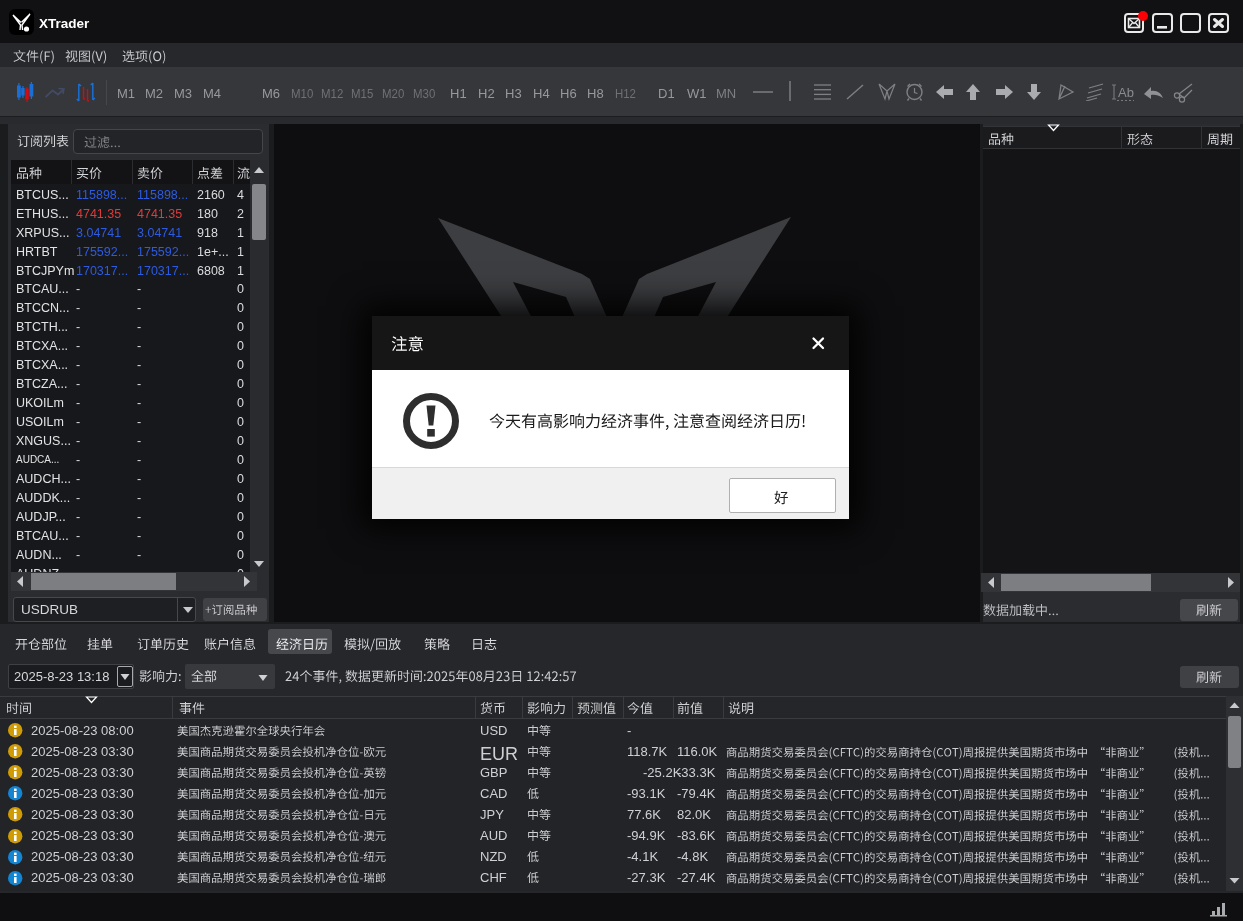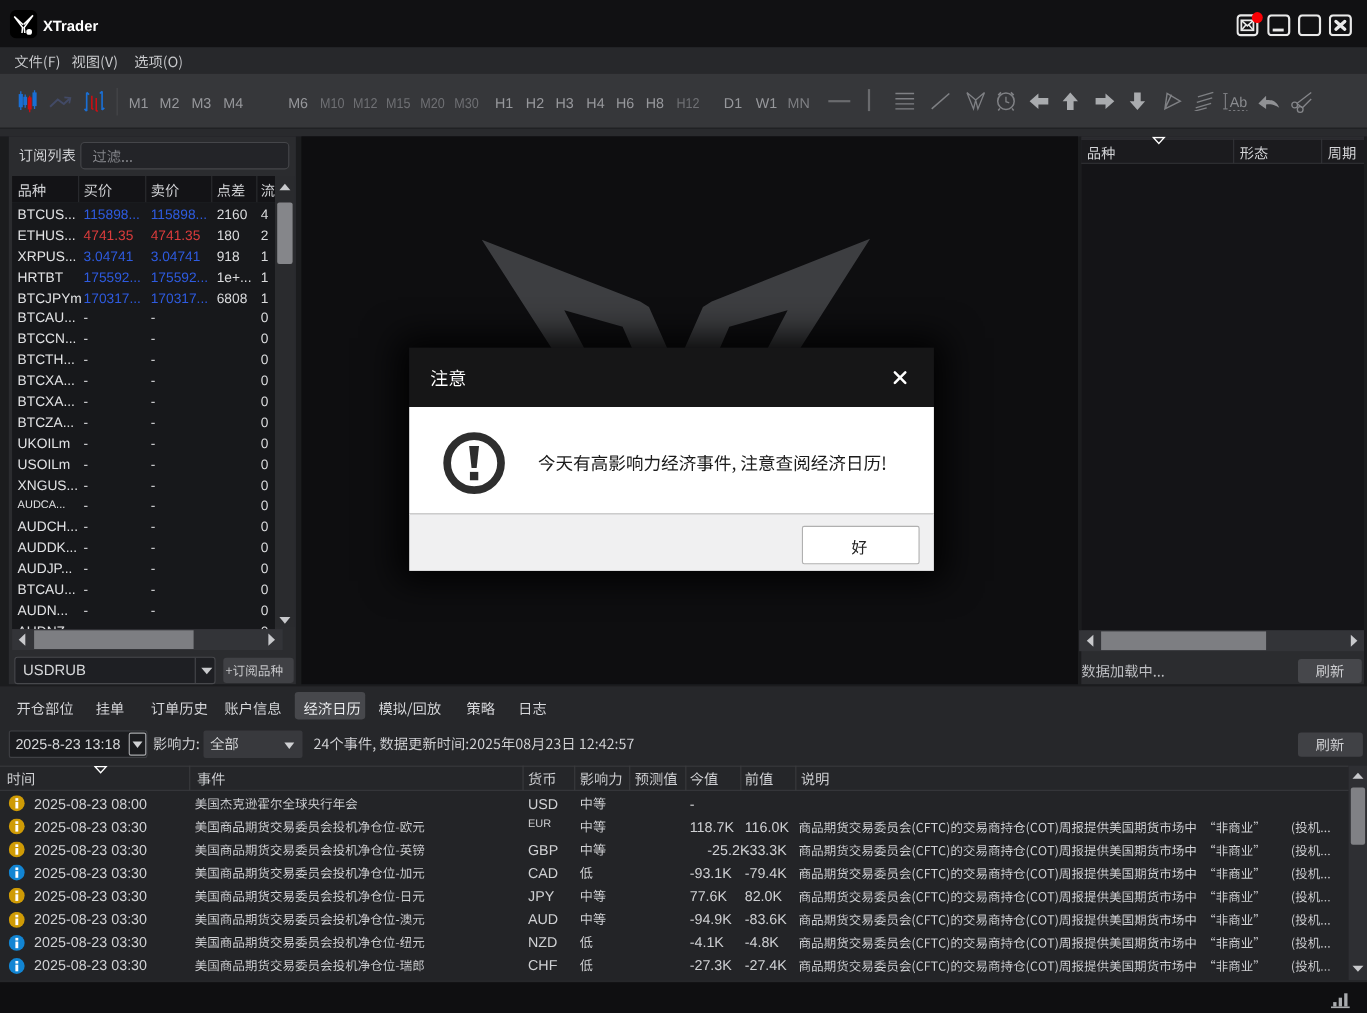--- a/index.html
+++ b/index.html
@@ -493,21 +493,21 @@
 <div style="position:absolute;left:627px;top:724px;font-size:13px;color:#cfd0d3;font-weight:400;white-space:nowrap;line-height:1;">-</div>
 <svg class="abs" style="left:8px;top:744.3px" width="15" height="15">
     <circle cx="7.2" cy="7.2" r="7.2" fill="#cf9b06"></circle>
     <rect x="6" y="6" width="2.6" height="6" fill="#fff"></rect>
     <rect x="6" y="2.6" width="2.6" height="2.4" fill="#fff"></rect>
   </svg>
 <div style="position:absolute;left:31px;top:745px;font-size:13px;color:#cfd0d3;font-weight:400;white-space:nowrap;line-height:1;">2025-08-23 03:30</div>
 <svg style="position:absolute;left:177px;top:743.1px" width="211" height="17">
     <path fill="#cfd0d3" transform="translate(0,13)" d="M7.9 -9.6C7.7 -9.1 7.3 -8.4 6.9 -8H3.9L4.3 -8.2C4.1 -8.6 3.7 -9.2 3.3 -9.6L2.6 -9.3C2.9 -8.9 3.3 -8.4 3.5 -8H1.1V-7.2H5.2V-6.3H1.7V-5.5H5.2V-4.6H0.6V-3.8H5.2C5.1 -3.5 5.1 -3.2 5 -2.9H0.9V-2.2H4.7C4.2 -1 3.1 -0.3 0.5 0.1C0.6 0.3 0.8 0.7 0.9 0.9C3.9 0.4 5.1 -0.6 5.7 -2.1C6.6 -0.4 8.1 0.5 10.4 0.9C10.5 0.6 10.8 0.3 10.9 0.1C8.8 -0.2 7.3 -0.9 6.5 -2.2H10.7V-2.9H5.9C6 -3.2 6 -3.5 6 -3.8H10.8V-4.6H6.1V-5.5H9.8V-6.3H6.1V-7.2H10.3V-8H7.9C8.2 -8.4 8.5 -8.9 8.8 -9.3Z M18.1 -3.6C18.6 -3.3 19 -2.7 19.3 -2.3L19.9 -2.7C19.6 -3.1 19.1 -3.6 18.7 -4ZM14 -2.2V-1.5H20.3V-2.2H17.4V-4.2H19.7V-4.9H17.4V-6.5H20V-7.3H14.2V-6.5H16.6V-4.9H14.5V-4.2H16.6V-2.2ZM12.4 -9.1V0.9H13.2V0.3H20.9V0.9H21.8V-9.1ZM13.2 -0.5V-8.3H20.9V-0.5Z M25.9 -7.3C26.2 -6.9 26.5 -6.3 26.6 -6L27.4 -6.3C27.3 -6.6 26.9 -7.2 26.7 -7.6ZM29.2 -4.6C29.9 -4.1 30.9 -3.3 31.4 -2.9L31.9 -3.4C31.4 -3.9 30.4 -4.6 29.7 -5.1ZM27.3 -5C26.8 -4.5 26 -3.9 25.3 -3.5C25.4 -3.3 25.6 -2.9 25.7 -2.8C26.4 -3.3 27.3 -4.1 27.9 -4.7ZM30.3 -7.5C30.1 -7.1 29.8 -6.4 29.5 -6H24.1V0.9H25V-5.2H32.1V-0C32.1 0.1 32 0.2 31.8 0.2C31.7 0.2 31 0.2 30.3 0.2C30.4 0.4 30.5 0.6 30.6 0.8C31.5 0.8 32.1 0.8 32.4 0.7C32.8 0.6 32.9 0.4 32.9 -0V-6H30.3C30.6 -6.4 31 -6.9 31.2 -7.3ZM26.4 -3.2V-0H27.1V-0.6H30.6V-3.2ZM27.1 -2.5H29.9V-1.2H27.1ZM27.8 -9.4C28 -9.1 28.1 -8.7 28.3 -8.3H23.5V-7.6H33.5V-8.3H29.2C29.1 -8.7 28.9 -9.2 28.6 -9.6Z M37.6 -8.3H42.2V-6.1H37.6ZM36.8 -9.1V-5.3H43.1V-9.1ZM35.1 -4.1V0.9H36V0.3H38.3V0.8H39.2V-4.1ZM36 -0.5V-3.3H38.3V-0.5ZM40.5 -4.1V0.9H41.3V0.3H43.9V0.8H44.7V-4.1ZM41.3 -0.5V-3.3H43.9V-0.5Z M47.6 -1.6C47.3 -0.9 46.7 -0.1 46 0.4C46.2 0.5 46.6 0.8 46.8 0.9C47.4 0.3 48 -0.5 48.4 -1.4ZM49.3 -1.3C49.7 -0.7 50.2 0 50.4 0.5L51.1 0.1C50.9 -0.4 50.4 -1.1 49.9 -1.6ZM55.3 -8.2V-6.4H53V-8.2ZM52.2 -9V-4.9C52.2 -3.2 52.1 -1 51.2 0.5C51.4 0.6 51.7 0.8 51.8 1C52.5 -0.1 52.8 -1.6 52.9 -3H55.3V-0.2C55.3 -0 55.3 0 55.1 0C54.9 0.1 54.4 0.1 53.8 0C53.9 0.3 54 0.6 54 0.9C54.9 0.9 55.4 0.9 55.7 0.7C56.1 0.6 56.2 0.3 56.2 -0.2V-9ZM55.3 -5.6V-3.7H53C53 -4.1 53 -4.5 53 -4.9V-5.6ZM50 -9.4V-8.1H47.9V-9.4H47.2V-8.1H46.2V-7.3H47.2V-2.6H46V-1.9H51.7V-2.6H50.8V-7.3H51.7V-8.1H50.8V-9.4ZM47.9 -7.3H50V-6.3H47.9ZM47.9 -5.6H50V-4.5H47.9ZM47.9 -3.8H50V-2.6H47.9Z M62.2 -3.5V-2.5C62.2 -1.7 61.9 -0.5 57.7 0.2C57.9 0.4 58.2 0.7 58.3 0.9C62.6 0 63.1 -1.3 63.1 -2.5V-3.5ZM63 -0.8C64.4 -0.3 66.3 0.4 67.2 0.9L67.7 0.2C66.7 -0.3 64.9 -1 63.5 -1.4ZM59.2 -4.8V-1.1H60.1V-4H65.5V-1.2H66.4V-4.8ZM63 -9.5V-7.8C62.4 -7.7 61.8 -7.6 61.2 -7.5C61.3 -7.3 61.4 -7 61.5 -6.8L63 -7.1V-6.6C63 -5.7 63.2 -5.4 64.4 -5.4C64.6 -5.4 66.2 -5.4 66.5 -5.4C67.4 -5.4 67.7 -5.8 67.8 -7C67.5 -7.1 67.2 -7.2 67 -7.3C67 -6.3 66.9 -6.2 66.4 -6.2C66.1 -6.2 64.7 -6.2 64.5 -6.2C63.9 -6.2 63.8 -6.2 63.8 -6.6V-7.3C65.2 -7.7 66.6 -8.1 67.5 -8.6L66.9 -9.2C66.2 -8.8 65 -8.4 63.8 -8.1V-9.5ZM60.8 -9.6C60 -8.6 58.7 -7.7 57.4 -7.1C57.6 -7 57.9 -6.7 58.1 -6.5C58.6 -6.8 59.1 -7.1 59.6 -7.5V-5.2H60.5V-8.2C60.9 -8.6 61.2 -8.9 61.5 -9.3Z M72 -6.8C71.3 -5.9 70.2 -5 69.2 -4.5C69.4 -4.3 69.7 -4 69.9 -3.8C70.9 -4.5 72.1 -5.5 72.9 -6.5ZM75.4 -6.3C76.5 -5.6 77.8 -4.5 78.4 -3.8L79.1 -4.4C78.4 -5.1 77.2 -6.1 76.1 -6.8ZM72.4 -4.8 71.6 -4.6C72.1 -3.5 72.7 -2.5 73.5 -1.7C72.3 -0.8 70.8 -0.2 68.9 0.2C69.1 0.4 69.4 0.7 69.5 0.9C71.3 0.5 72.9 -0.2 74.1 -1.2C75.3 -0.2 76.9 0.5 78.8 0.8C78.9 0.6 79.1 0.3 79.3 0.1C77.5 -0.2 76 -0.8 74.8 -1.7C75.6 -2.5 76.2 -3.5 76.7 -4.6L75.8 -4.9C75.4 -3.8 74.9 -3 74.1 -2.3C73.4 -3 72.8 -3.8 72.4 -4.8ZM73.2 -9.4C73.5 -9 73.8 -8.4 73.9 -8H69.2V-7.2H79V-8H74.3L74.8 -8.2C74.7 -8.6 74.3 -9.2 74 -9.7Z M82.8 -6.5H88.4V-5.4H82.8ZM82.8 -8.3H88.4V-7.2H82.8ZM81.9 -9.1V-4.7H83.2C82.5 -3.6 81.4 -2.7 80.2 -2C80.4 -1.9 80.8 -1.6 80.9 -1.4C81.5 -1.8 82.2 -2.3 82.8 -2.9H84.3C83.6 -1.7 82.4 -0.6 81.2 0.1C81.4 0.2 81.7 0.5 81.9 0.7C83.2 -0.2 84.5 -1.4 85.3 -2.9H86.8C86.3 -1.6 85.4 -0.4 84.4 0.4C84.6 0.6 84.9 0.8 85.1 1C86.1 0.1 87.1 -1.3 87.7 -2.9H89.1C88.9 -1 88.7 -0.1 88.5 0.1C88.4 0.2 88.3 0.2 88.1 0.2C87.9 0.2 87.3 0.2 86.8 0.1C86.9 0.4 87 0.7 87 0.9C87.6 0.9 88.1 0.9 88.4 0.9C88.8 0.9 89 0.8 89.2 0.6C89.6 0.2 89.8 -0.8 90 -3.3C90 -3.4 90 -3.7 90 -3.7H83.5C83.7 -4 84 -4.3 84.2 -4.7H89.3V-9.1Z M98.7 -2.6C98.4 -2 97.9 -1.5 97.3 -1.1C96.5 -1.3 95.6 -1.5 94.8 -1.7C95 -1.9 95.3 -2.3 95.6 -2.6ZM93.4 -1.2C94.4 -1 95.3 -0.8 96.3 -0.6C95.1 -0.2 93.7 0.1 91.9 0.2C92 0.4 92.2 0.7 92.2 0.9C94.5 0.7 96.2 0.4 97.5 -0.3C99 0.1 100.2 0.5 101.2 0.9L102 0.2C101 -0.1 99.7 -0.5 98.3 -0.8C98.9 -1.3 99.4 -1.9 99.7 -2.6H102.1V-3.4H96.1C96.3 -3.7 96.5 -3.9 96.6 -4.2H97.3V-6.5C98.4 -5.4 100.1 -4.4 101.6 -3.9C101.7 -4.2 102 -4.5 102.2 -4.7C100.8 -5 99.3 -5.7 98.3 -6.5H101.9V-7.2H97.3V-8.4C98.6 -8.6 99.8 -8.7 100.8 -8.9L100.1 -9.6C98.5 -9.2 95.3 -8.9 92.6 -8.9C92.7 -8.7 92.8 -8.4 92.8 -8.2C94 -8.2 95.2 -8.3 96.5 -8.4V-7.2H91.9V-6.5H95.5C94.4 -5.6 93 -4.9 91.6 -4.5C91.8 -4.4 92 -4.1 92.1 -3.9C93.7 -4.3 95.4 -5.3 96.5 -6.5V-4.4L95.9 -4.6C95.6 -4.2 95.4 -3.8 95.1 -3.4H91.7V-2.6H94.6C94.2 -2.1 93.8 -1.7 93.4 -1.3Z M105.7 -8.3H111V-7H105.7ZM104.8 -9.1V-6.3H111.9V-9.1ZM107.8 -3.7V-2.7C107.8 -1.8 107.5 -0.6 103.4 0.3C103.5 0.4 103.8 0.8 103.9 1C108.2 0 108.7 -1.5 108.7 -2.7V-3.7ZM108.6 -0.7C110 -0.3 111.9 0.5 112.8 1L113.3 0.2C112.3 -0.2 110.4 -0.9 109.1 -1.4ZM104.4 -5.3V-1H105.2V-4.5H111.4V-1.1H112.4V-5.3Z M115.8 0.7C116.2 0.5 116.9 0.5 122.9 -0.1C123.2 0.3 123.4 0.6 123.6 0.9L124.3 0.4C123.8 -0.4 122.7 -1.7 121.7 -2.6L121 -2.2C121.4 -1.8 121.9 -1.3 122.3 -0.8L117.1 -0.4C117.9 -1.2 118.7 -2.1 119.4 -3H124.5V-3.8H115V-3H118.3C117.5 -2 116.7 -1.1 116.4 -0.8C116 -0.5 115.7 -0.3 115.5 -0.2C115.6 0 115.7 0.5 115.8 0.7ZM119.7 -9.6C118.7 -8 116.7 -6.6 114.5 -5.7C114.7 -5.5 115 -5.1 115.1 -4.9C115.8 -5.2 116.4 -5.6 117 -5.9V-5.2H122.4V-6H117.2C118.1 -6.7 119 -7.4 119.7 -8.2C120.4 -7.5 121.4 -6.7 122.4 -6C123.1 -5.7 123.7 -5.3 124.4 -5.1C124.5 -5.3 124.8 -5.6 125 -5.8C123.1 -6.4 121.3 -7.7 120.2 -8.8L120.6 -9.2Z M127.5 -9.6V-7.3H125.9V-6.5H127.5V-4C126.8 -3.8 126.3 -3.7 125.8 -3.5L126 -2.7L127.5 -3.1V-0.2C127.5 -0 127.4 0 127.3 0C127.1 0 126.6 0.1 126.1 0C126.2 0.3 126.3 0.6 126.3 0.8C127.1 0.8 127.6 0.8 127.9 0.7C128.2 0.5 128.3 0.3 128.3 -0.2V-3.4L129.5 -3.8L129.4 -4.5L128.3 -4.2V-6.5H129.7V-7.3H128.3V-9.6ZM130.8 -9.2V-7.9C130.8 -7.1 130.6 -6.2 129.3 -5.4C129.5 -5.3 129.8 -5 129.9 -4.8C131.3 -5.6 131.6 -6.9 131.6 -7.9V-8.4H133.6V-6.5C133.6 -5.7 133.8 -5.3 134.6 -5.3C134.7 -5.3 135.4 -5.3 135.5 -5.3C135.8 -5.3 136 -5.4 136.2 -5.4C136.1 -5.6 136.1 -5.9 136.1 -6.1C135.9 -6.1 135.7 -6.1 135.5 -6.1C135.4 -6.1 134.8 -6.1 134.6 -6.1C134.5 -6.1 134.4 -6.2 134.4 -6.5V-9.2ZM134.4 -3.7C134 -2.9 133.3 -2.1 132.6 -1.6C131.9 -2.2 131.3 -2.9 130.8 -3.7ZM129.7 -4.5V-3.7H130.2L130 -3.7C130.5 -2.7 131.1 -1.8 131.9 -1.1C131 -0.5 129.9 -0.1 128.8 0.1C128.9 0.3 129.1 0.7 129.2 0.9C130.4 0.6 131.6 0.2 132.6 -0.5C133.5 0.1 134.6 0.6 135.8 0.9C135.9 0.7 136.1 0.3 136.3 0.1C135.2 -0.1 134.2 -0.5 133.3 -1C134.3 -1.9 135.1 -3 135.5 -4.3L135 -4.6L134.8 -4.5Z M142.5 -8.9V-5.3C142.5 -3.5 142.3 -1.2 140.8 0.4C141 0.5 141.3 0.8 141.4 0.9C143.1 -0.8 143.3 -3.4 143.3 -5.3V-8.1H145.5V-0.8C145.5 0.2 145.5 0.4 145.7 0.6C145.9 0.7 146.1 0.8 146.4 0.8C146.5 0.8 146.8 0.8 146.9 0.8C147.2 0.8 147.4 0.8 147.6 0.6C147.7 0.5 147.8 0.3 147.9 0C147.9 -0.3 148 -1.1 148 -1.8C147.7 -1.8 147.5 -2 147.3 -2.1C147.3 -1.4 147.3 -0.8 147.3 -0.5C147.2 -0.3 147.2 -0.1 147.1 -0.1C147.1 -0 147 0 146.9 0C146.8 0 146.7 0 146.6 0C146.5 0 146.4 -0 146.4 -0.1C146.3 -0.1 146.3 -0.3 146.3 -0.7V-8.9ZM139.3 -9.6V-7.1H137.4V-6.3H139.2C138.8 -4.7 137.9 -3 137.1 -2C137.3 -1.8 137.5 -1.4 137.6 -1.2C138.2 -2 138.8 -3.3 139.3 -4.6V0.9H140.1V-4.3C140.6 -3.8 141.1 -3.1 141.3 -2.7L141.9 -3.4C141.6 -3.7 140.5 -4.9 140.1 -5.3V-6.3H141.8V-7.1H140.1V-9.6Z M148.7 -8.7C149.3 -7.9 150 -6.8 150.4 -6.1L151.2 -6.6C150.8 -7.2 150.1 -8.3 149.5 -9.1ZM148.7 -0 149.6 0.4C150.1 -0.7 150.8 -2.2 151.3 -3.5L150.5 -3.9C150 -2.5 149.3 -1 148.7 -0ZM153.6 -7.8H155.9C155.7 -7.4 155.4 -7 155.1 -6.6H152.7C153 -7 153.3 -7.4 153.6 -7.8ZM153.6 -9.6C153 -8.3 152.1 -7 151.2 -6.2C151.3 -6.1 151.7 -5.8 151.8 -5.6C152 -5.8 152.2 -6 152.3 -6.2V-5.8H154.6V-4.7H151.3V-3.9H154.6V-2.7H152V-1.9H154.6V-0.1C154.6 0 154.5 0.1 154.3 0.1C154.1 0.1 153.5 0.1 152.8 0.1C153 0.3 153.1 0.7 153.1 0.9C154 0.9 154.6 0.9 154.9 0.8C155.3 0.6 155.4 0.4 155.4 -0.1V-1.9H157.4V-1.4H158.2V-3.9H159.1V-4.7H158.2V-6.6H156C156.4 -7.1 156.8 -7.7 157.1 -8.3L156.5 -8.6L156.4 -8.6H154C154.2 -8.8 154.3 -9.1 154.4 -9.3ZM157.4 -2.7H155.4V-3.9H157.4ZM157.4 -4.7H155.4V-5.8H157.4Z M165.3 -9.6C164.1 -7.7 162.1 -6.1 160 -5.2C160.2 -5 160.4 -4.7 160.6 -4.4C161.1 -4.7 161.7 -5 162.2 -5.4V-0.9C162.2 0.3 162.7 0.6 164.2 0.6C164.6 0.6 167.2 0.6 167.6 0.6C169 0.6 169.3 0.1 169.5 -1.6C169.2 -1.7 168.8 -1.8 168.6 -2C168.5 -0.5 168.4 -0.2 167.5 -0.2C167 -0.2 164.7 -0.2 164.2 -0.2C163.3 -0.2 163.1 -0.3 163.1 -0.9V-4.7H167.4C167.4 -3.3 167.3 -2.8 167.1 -2.6C167 -2.5 166.9 -2.5 166.7 -2.5C166.5 -2.5 165.9 -2.5 165.3 -2.6C165.4 -2.3 165.5 -2 165.5 -1.8C166.1 -1.8 166.7 -1.7 167.1 -1.8C167.4 -1.8 167.7 -1.9 167.9 -2.1C168.1 -2.4 168.2 -3.1 168.3 -5.1C168.3 -5.3 168.3 -5.5 168.3 -5.5H162.4C163.5 -6.3 164.5 -7.2 165.3 -8.2C166.7 -6.6 168.3 -5.5 170.1 -4.6C170.2 -4.9 170.4 -5.2 170.7 -5.3C168.8 -6.2 167.1 -7.2 165.8 -8.8L166.1 -9.2Z M175.2 -7.5V-6.7H181.4V-7.5ZM176 -5.8C176.3 -4.2 176.6 -2.1 176.7 -0.9L177.6 -1.2C177.5 -2.3 177.1 -4.4 176.7 -6ZM177.5 -9.4C177.7 -8.9 177.9 -8.1 178 -7.6L178.9 -7.9C178.8 -8.4 178.5 -9.1 178.3 -9.7ZM174.7 -0.4V0.4H181.9V-0.4H179.5C179.9 -1.9 180.4 -4.2 180.7 -5.9L179.8 -6.1C179.6 -4.4 179.2 -1.9 178.7 -0.4ZM174.3 -9.5C173.6 -7.8 172.6 -6.1 171.4 -5C171.6 -4.8 171.8 -4.3 171.9 -4.1C172.3 -4.5 172.7 -5 173.1 -5.5V0.9H173.9V-6.9C174.4 -7.6 174.8 -8.5 175.1 -9.3Z M182.9 -2.8H185.8V-3.6H182.9Z M189.8 -4C189.3 -3 188.7 -2.1 188 -1.4V-6.6C188.6 -5.8 189.2 -4.9 189.8 -4ZM192.1 -8.8H187.2V0.4H192.1C192.3 0.6 192.5 0.8 192.6 1C193.7 -0.1 194.2 -1.3 194.5 -2.6C195 -1.1 195.7 -0.1 196.8 0.9C196.9 0.7 197.1 0.4 197.3 0.2C195.9 -0.9 195.2 -2.3 194.8 -4.5C194.8 -4.9 194.8 -5.2 194.8 -5.5V-6.3H194.1V-5.5C194.1 -3.9 193.9 -1.6 192.2 0.2V-0.3H188V-1.3C188.2 -1.1 188.5 -0.9 188.6 -0.8C189.2 -1.5 189.8 -2.3 190.2 -3.2C190.7 -2.5 191.1 -1.8 191.3 -1.2L192 -1.6C191.7 -2.3 191.2 -3.2 190.7 -4.1C191.1 -5.1 191.5 -6.2 191.9 -7.3L191.1 -7.5C190.9 -6.6 190.6 -5.7 190.2 -4.8C189.7 -5.6 189.1 -6.4 188.6 -7L188 -6.7V-8H192.1ZM193.3 -9.6C193.1 -7.9 192.6 -6.2 191.8 -5.1C192 -5 192.4 -4.8 192.5 -4.7C192.9 -5.3 193.3 -6.1 193.5 -7H196.4C196.3 -6.2 196.1 -5.4 195.9 -4.9L196.5 -4.7C196.9 -5.4 197.2 -6.6 197.4 -7.6L196.8 -7.8L196.7 -7.8H193.8C193.9 -8.3 194 -8.9 194.1 -9.5Z M199.4 -8.7V-7.9H207.5V-8.7ZM198.4 -5.5V-4.7H201.3C201.2 -2.5 200.7 -0.7 198.3 0.2C198.5 0.4 198.7 0.7 198.8 0.9C201.5 -0.2 202 -2.2 202.2 -4.7H204.4V-0.6C204.4 0.4 204.7 0.7 205.7 0.7C205.9 0.7 207.1 0.7 207.4 0.7C208.3 0.7 208.6 0.2 208.7 -1.8C208.4 -1.8 208.1 -2 207.9 -2.2C207.8 -0.4 207.8 -0.1 207.3 -0.1C207 -0.1 206 -0.1 205.8 -0.1C205.4 -0.1 205.3 -0.2 205.3 -0.6V-4.7H208.5V-5.5Z"></path>
   </svg>
-<div style="position:absolute;left:480px;top:745px;font-size:10px;color:#cfd0d3;font-weight:400;white-space:nowrap;line-height:1;">EUR</div>
+<div style="position:absolute;left:480px;top:745px;font-size:18px;color:#cfd0d3;font-weight:400;white-space:nowrap;line-height:1;">EUR</div>
 <svg style="position:absolute;left:527px;top:742.1px" width="26" height="19">
     <path fill="#cfd0d3" transform="translate(0,14)" d="M5.5 -10.1V-7.9H1.2V-2.2H2.1V-3H5.5V0.9H6.4V-3H9.9V-2.3H10.8V-7.9H6.4V-10.1ZM2.1 -3.9V-7.1H5.5V-3.9ZM9.9 -3.9H6.4V-7.1H9.9Z M18.9 -10.1C18.6 -9.1 17.9 -8.2 17.2 -7.5L17.5 -7.3V-6.5H13.8V-5.7H17.5V-4.7H12.6V-3.9H20V-2.8H13V-2H20V-0.1C20 0 19.9 0.1 19.7 0.1C19.5 0.1 18.8 0.1 18 0.1C18.1 0.3 18.3 0.7 18.3 0.9C19.3 0.9 20 0.9 20.4 0.8C20.8 0.7 20.9 0.4 20.9 -0.1V-2H23.1V-2.8H20.9V-3.9H23.5V-4.7H18.4V-5.7H22.3V-6.5H18.4V-7.3H18.3C18.5 -7.6 18.8 -7.9 19 -8.3H19.8C20.2 -7.8 20.5 -7.3 20.7 -6.9L21.4 -7.2C21.3 -7.5 21.1 -7.9 20.8 -8.3H23.3V-9.1H19.4C19.6 -9.3 19.7 -9.6 19.8 -9.9ZM14.7 -1.5C15.5 -1 16.3 -0.2 16.7 0.3L17.4 -0.2C17 -0.8 16.1 -1.5 15.3 -2ZM14.2 -10.1C13.8 -9.1 13.2 -8 12.4 -7.3C12.6 -7.2 13 -7 13.2 -6.8C13.5 -7.2 13.9 -7.7 14.3 -8.3H14.8C15 -7.8 15.2 -7.3 15.3 -6.9L16.1 -7.2C16 -7.5 15.9 -7.9 15.7 -8.3H17.9V-9.1H14.7C14.8 -9.3 15 -9.6 15.1 -9.9Z"></path>
   </svg>
 <div style="position:absolute;left:627px;top:745px;font-size:13px;color:#cfd0d3;font-weight:400;white-space:nowrap;line-height:1;">118.7K</div>
 <div style="position:absolute;left:677px;top:745px;font-size:13px;color:#cfd0d3;font-weight:400;white-space:nowrap;line-height:1;">116.0K</div>
 <svg class="abs" style="left:726px;top:741.6px" width="492" height="19">
     <g transform="translate(0,14.5)">
       <use href="#cftcd" fill="#cfd0d3"></use>
     </g>
   </svg>

